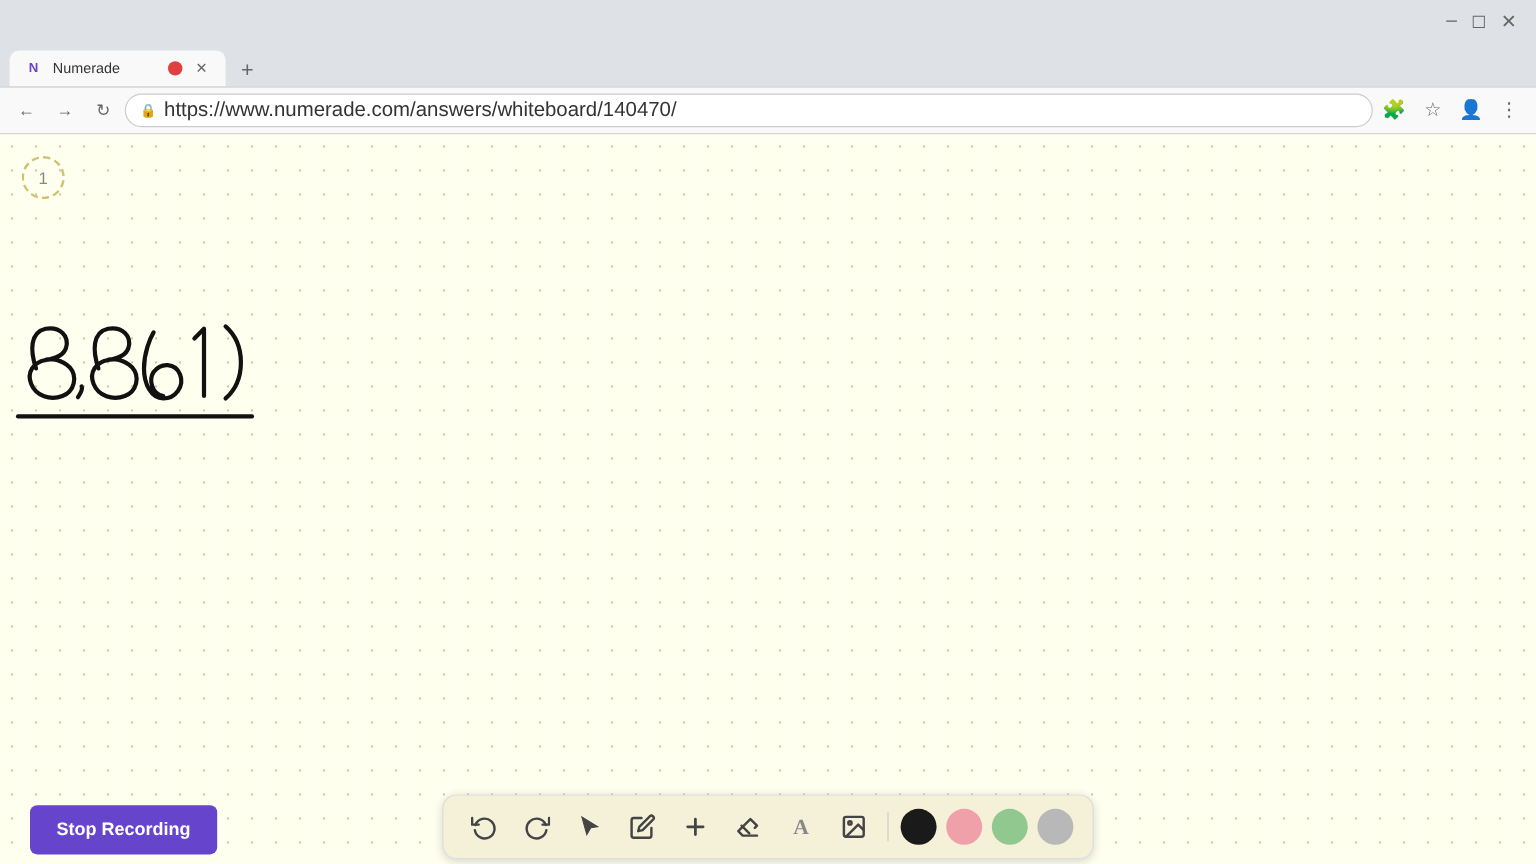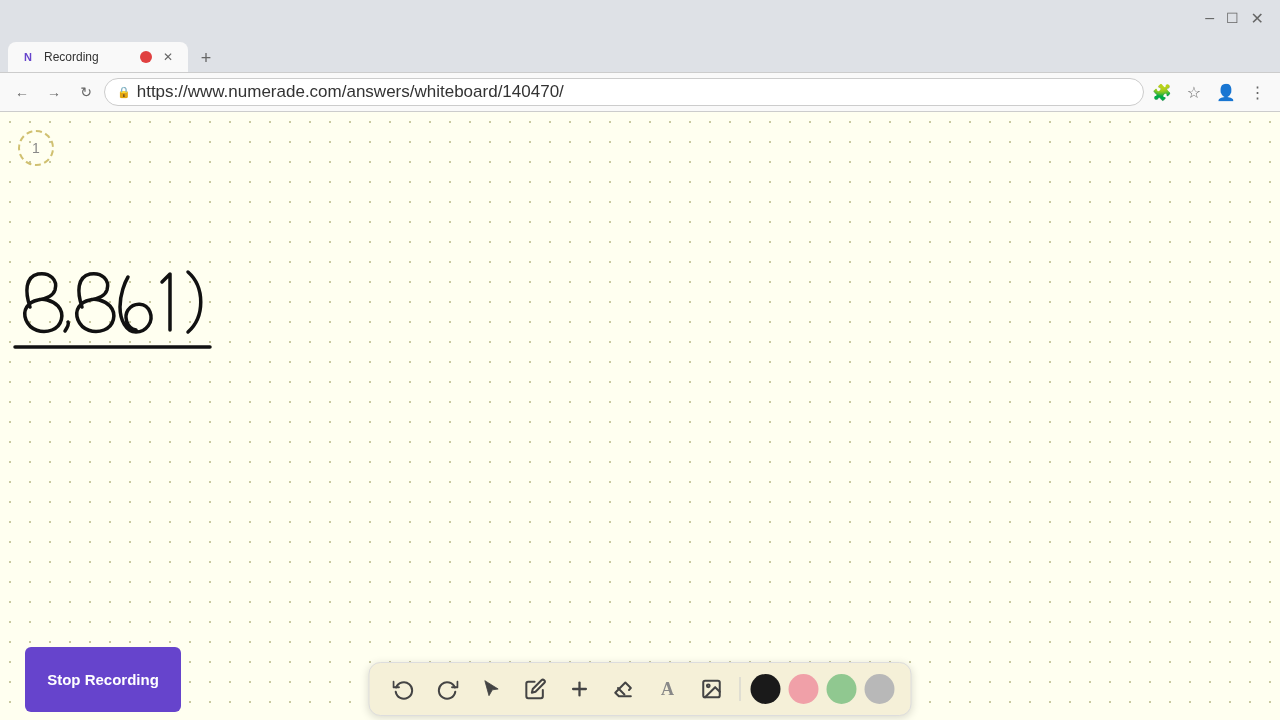--- a/index.html
+++ b/index.html
@@ -218,21 +218,21 @@
 
     
     .stop-recording-btn {
       position: absolute;
       bottom: 20px;
       left: 25px;
       background: #6644cc;
       color: white;
       border: none;
       border-radius: 6px;
-      padding: 24px 20px;
+      padding: 12px 20px;
       font-size: 15px;
       font-weight: 600;
       cursor: pointer;
       width: 156px;
     }
 
     
     svg.handwriting {
       position: absolute;
       top: 140px;
@@ -251,21 +251,21 @@
     <div style="display:flex; gap:12px; align-items:center; margin-right:8px;">
       <span style="font-size:16px; color:#666; cursor:pointer;">–</span>
       <span style="font-size:14px; color:#666; cursor:pointer;">☐</span>
       <span style="font-size:16px; color:#666; cursor:pointer;">✕</span>
     </div>
   </div>
 
   <div class="tab-bar">
     <div class="tab">
       <div class="tab-favicon" style="display:flex;align-items:center;justify-content:center;font-size:11px;font-weight:bold;color:#6644cc;">N</div>
-      <span class="tab-title">Recording</span>
+      <span class="tab-title">Numerade</span>
       <div class="tab-recording-dot"></div>
       <div class="tab-close">✕</div>
     </div>
     <div class="new-tab-btn">+</div>
   </div>
 
   <div class="toolbar">
     <div class="nav-btn">←</div>
     <div class="nav-btn">→</div>
     <div class="nav-btn">↻</div>

